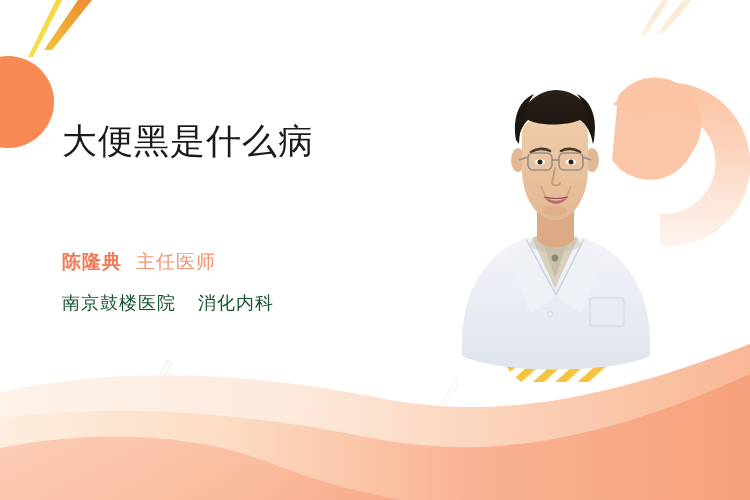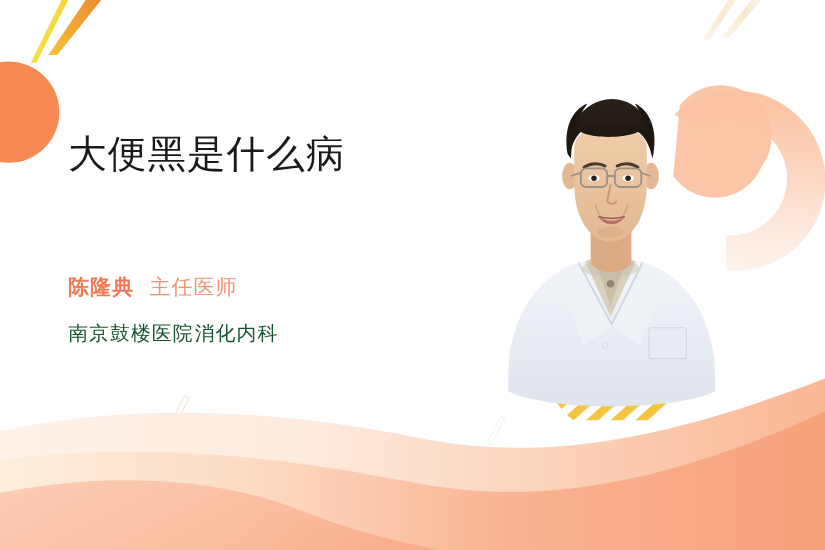--- a/index.html
+++ b/index.html
@@ -61,21 +61,21 @@
     top: 290px;
     white-space: nowrap;
     line-height: 26px;
   }
   #hospital-name, #department {
     font-size: 18px;
     font-weight: 400;
     color: #14532d;
     letter-spacing: 1px;
   }
-  #department { margin-left: 1px; text-align: center; }
+  #department { margin-left: 22px; text-align: center; }
 
   
   #photo-wrap {
     position: absolute;
     left: 440px;
     top: 82px;
     width: 230px;
     height: 300px;
   }
   #photo-svg { display: block; }

